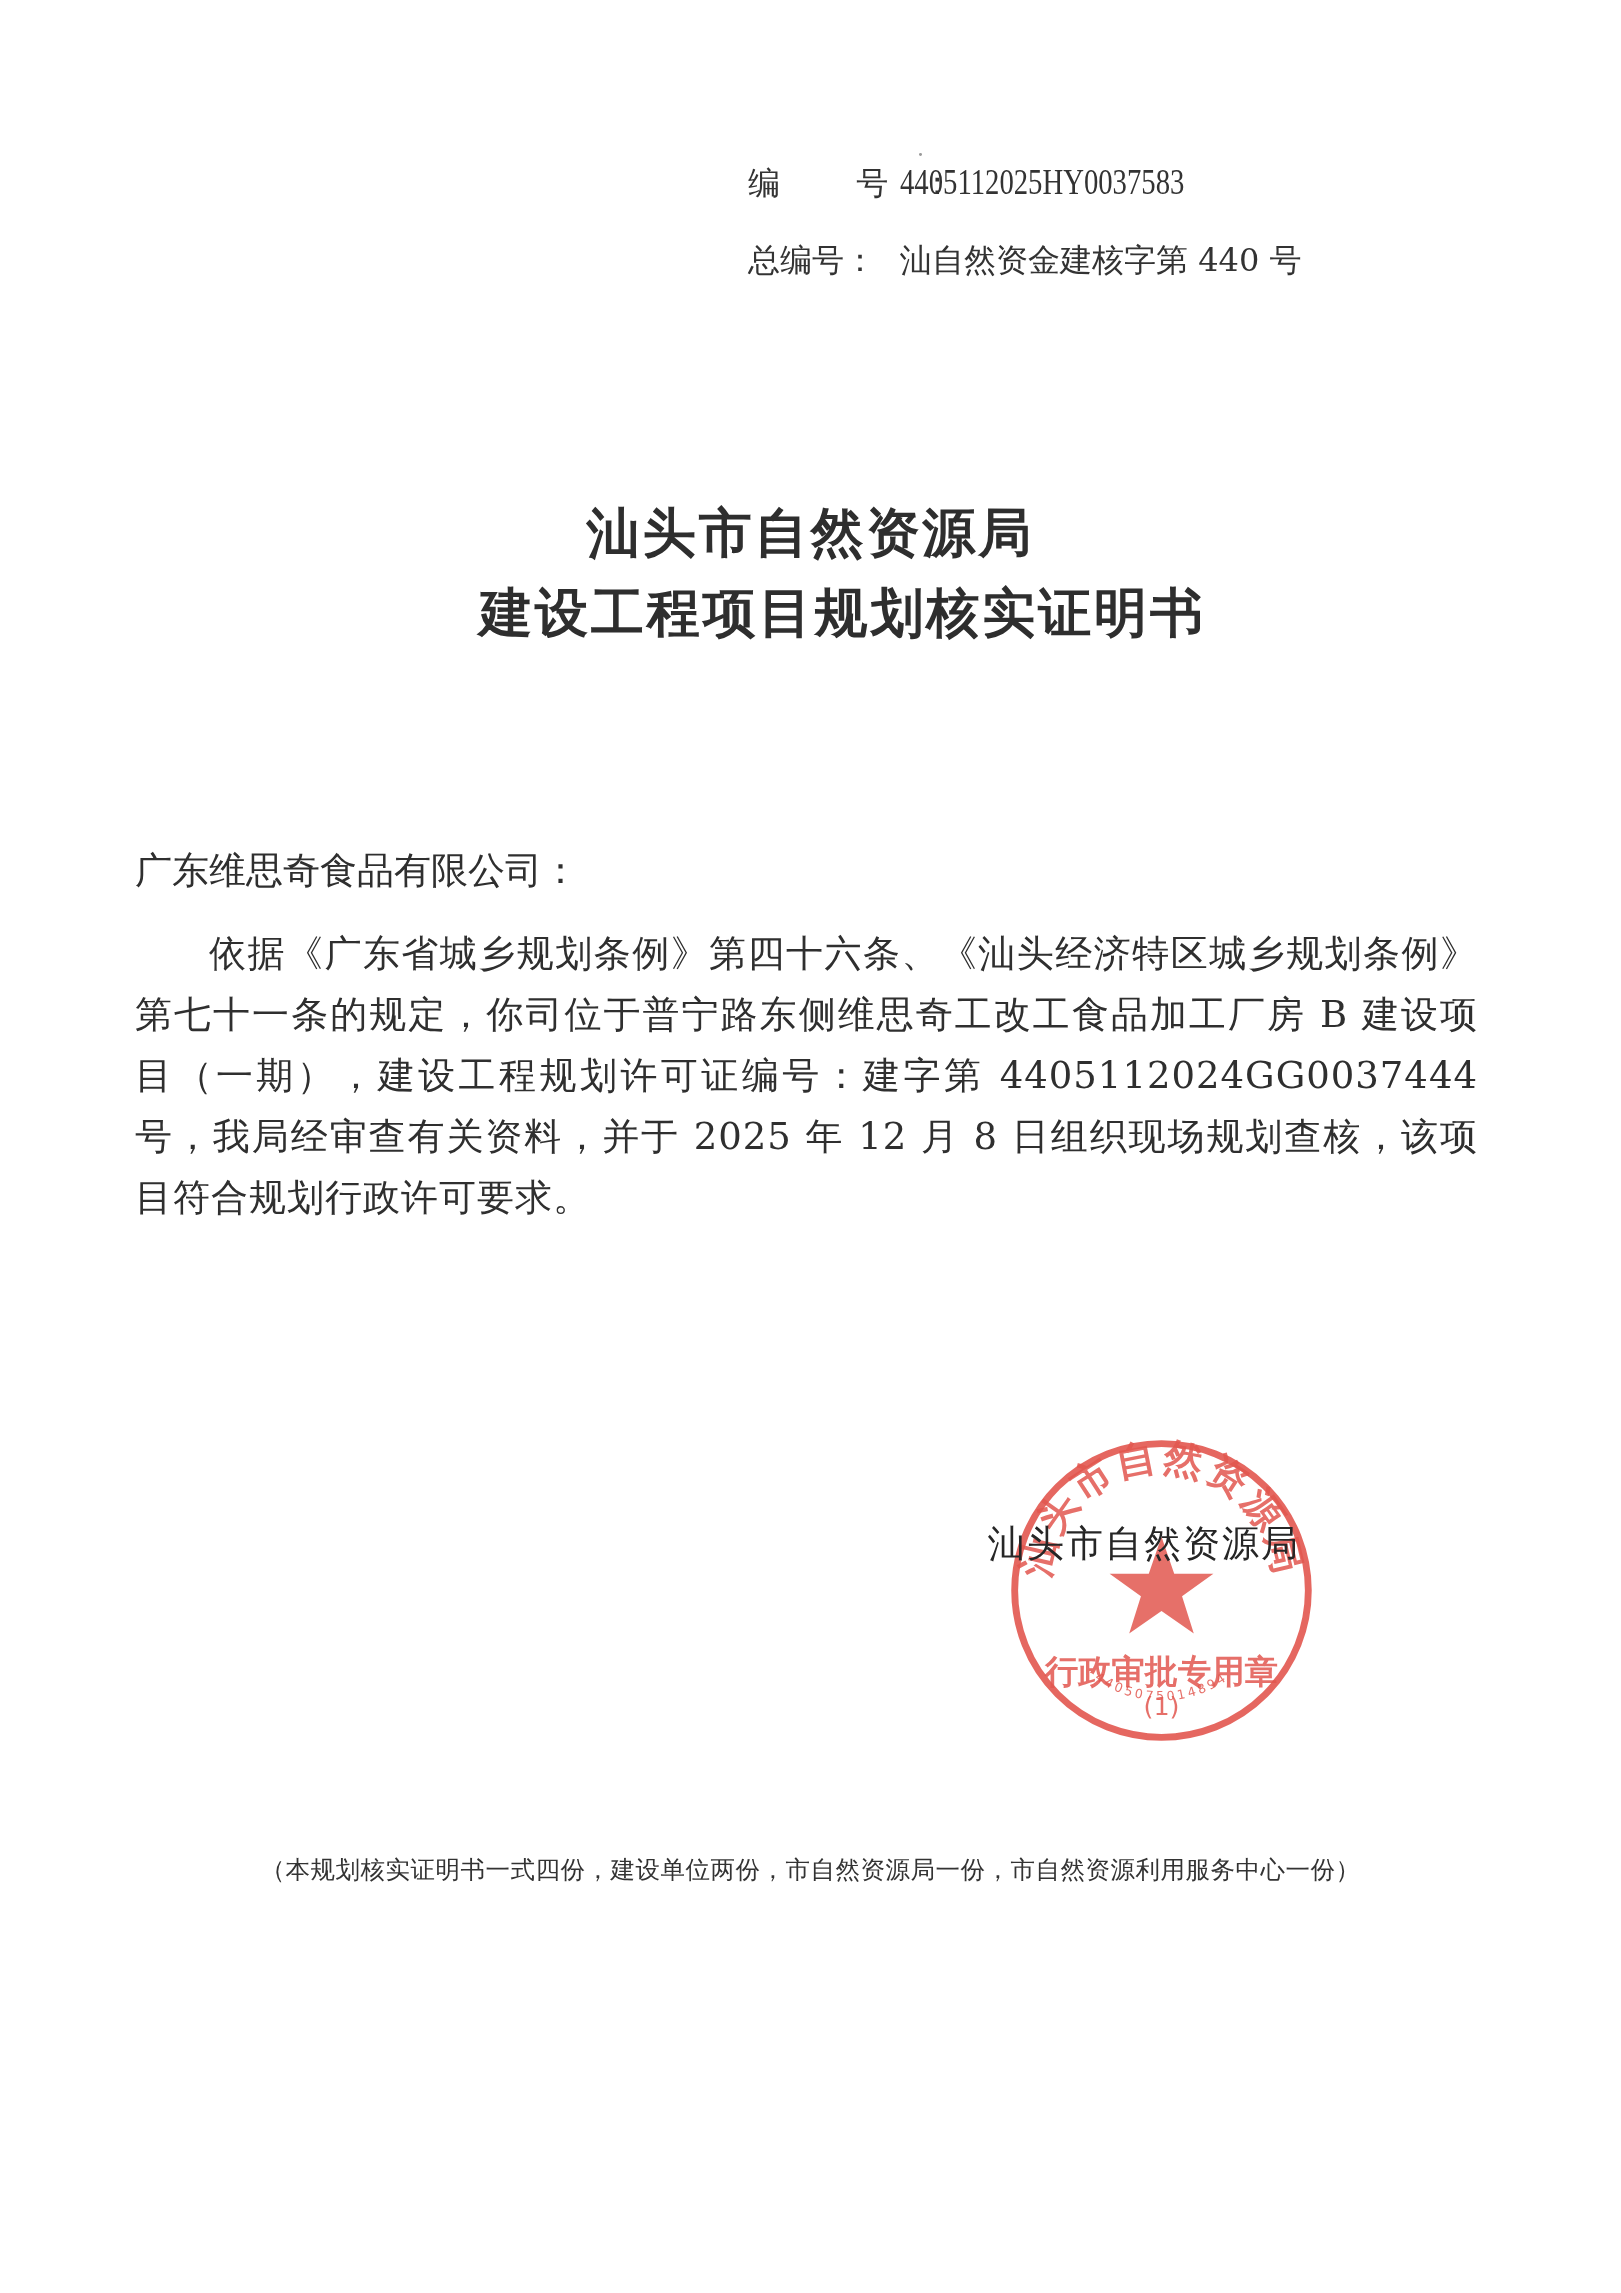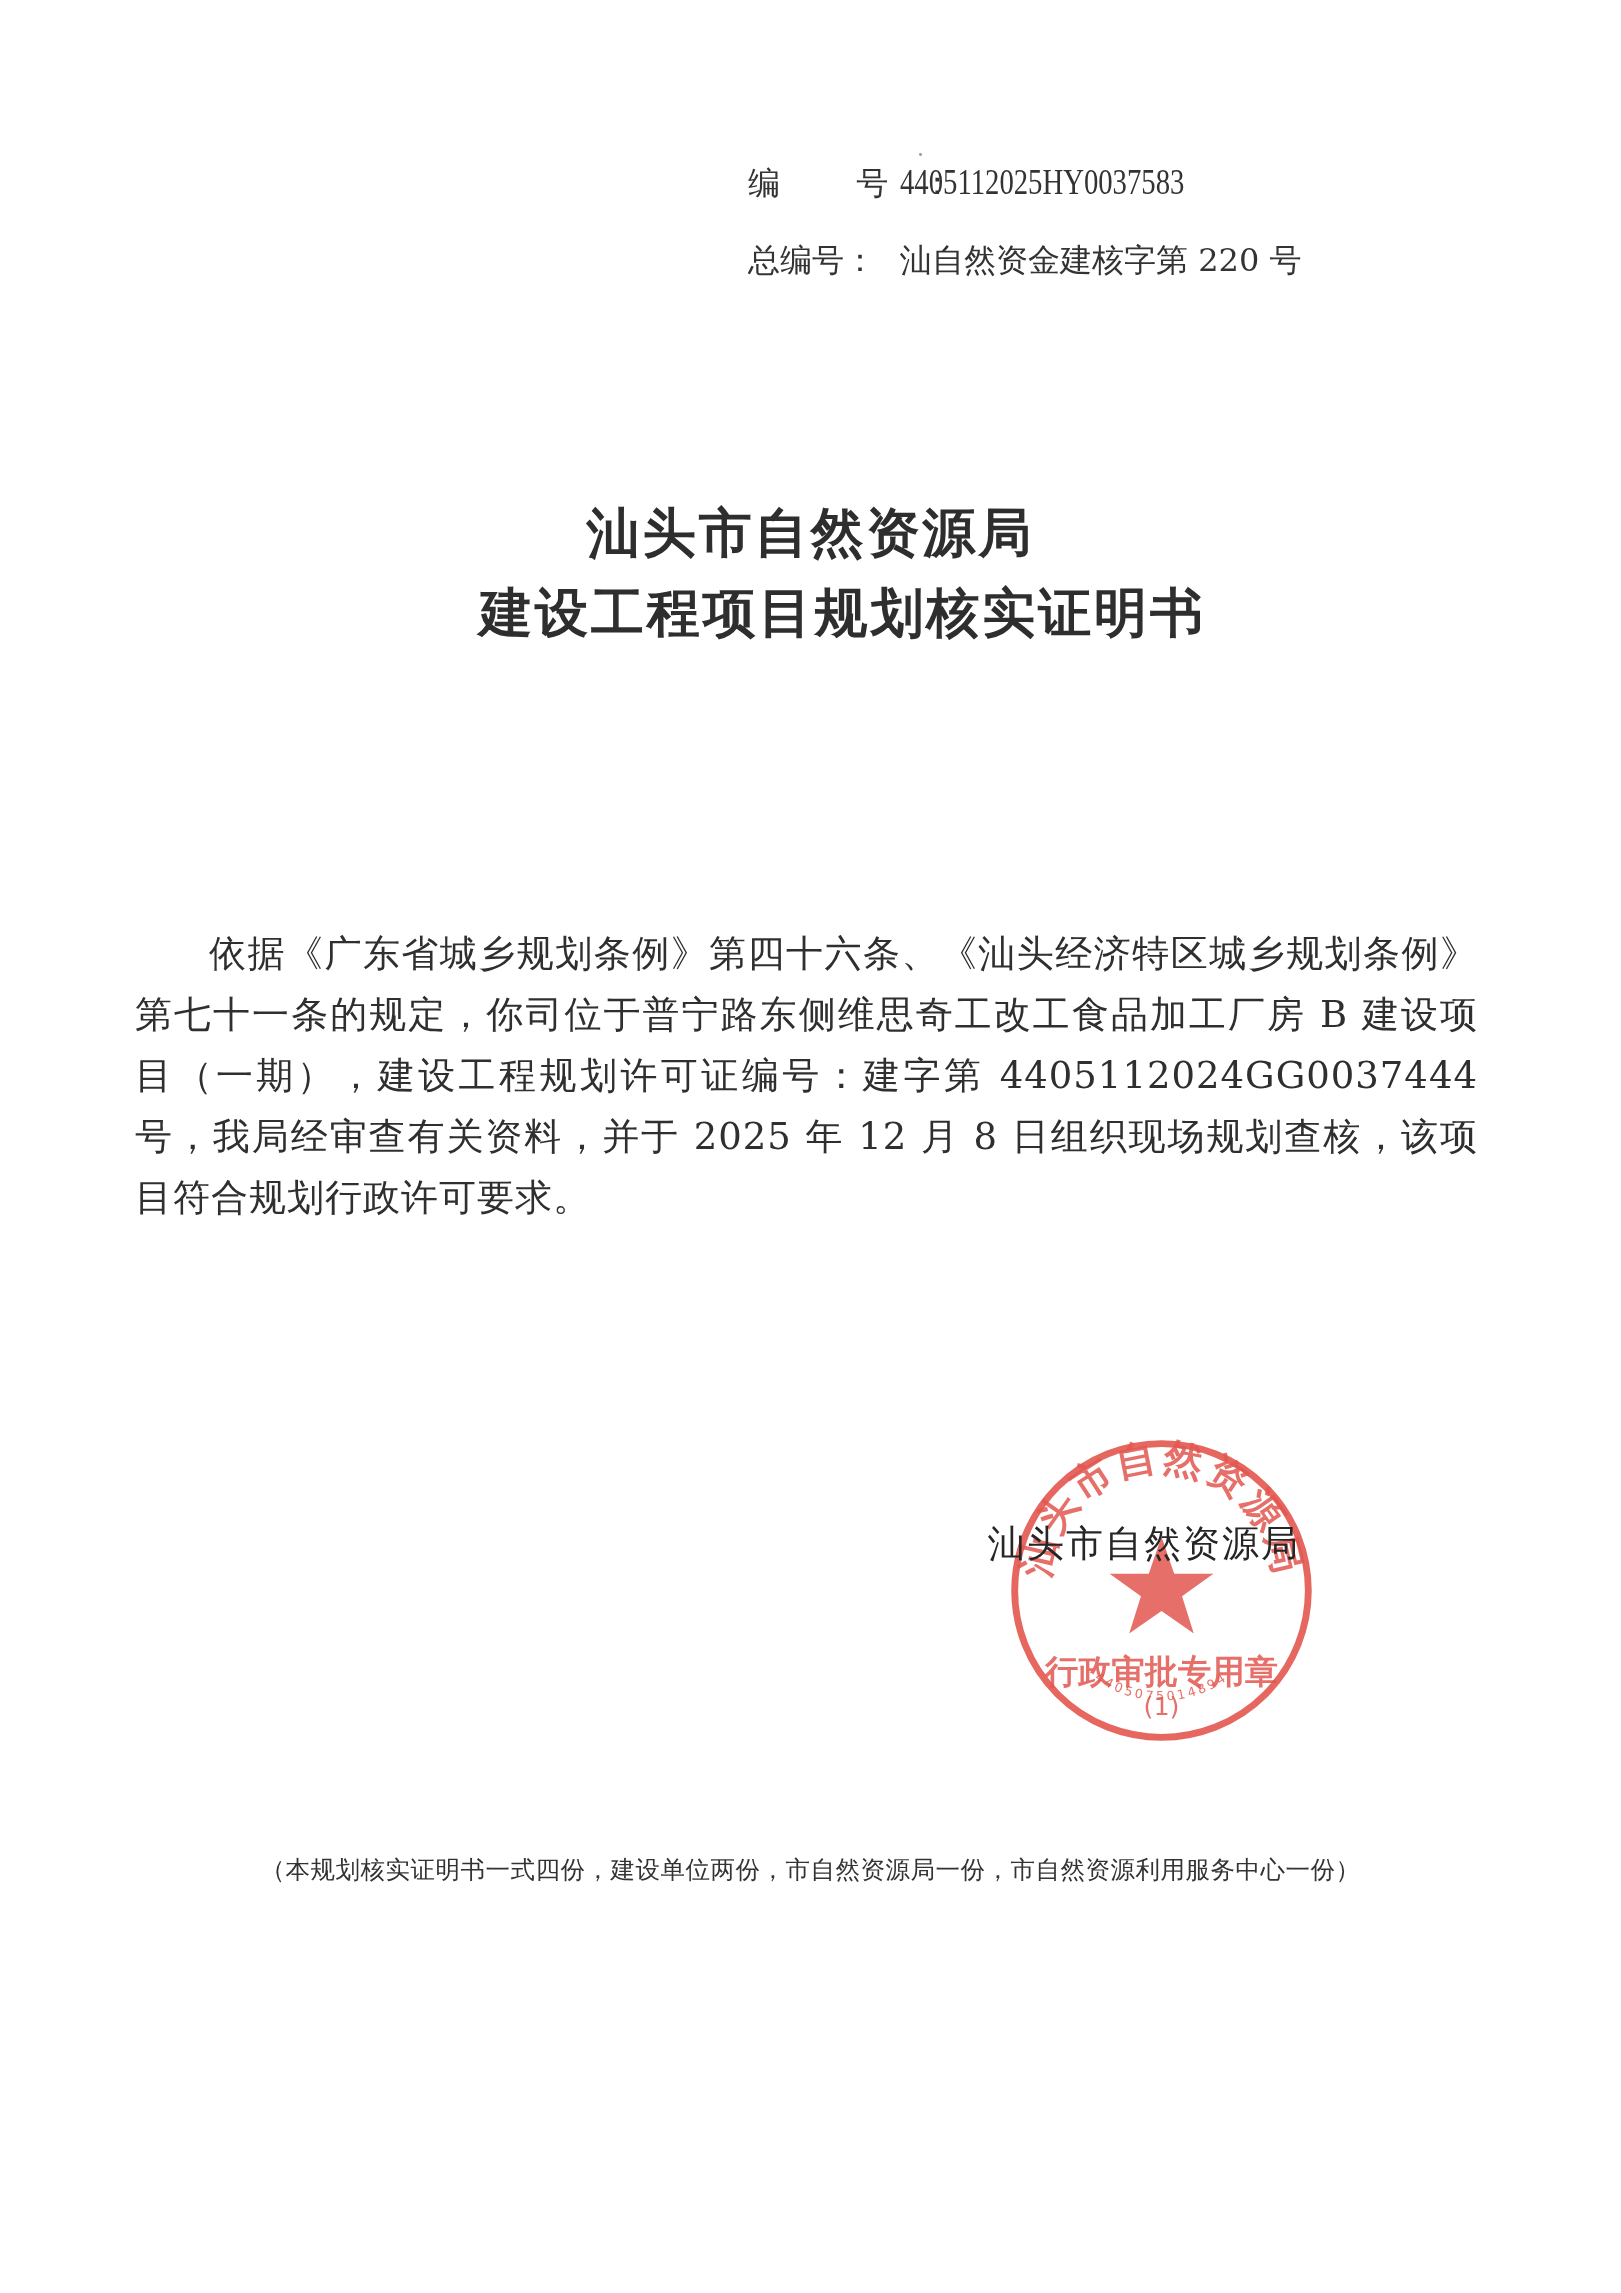--- a/index.html
+++ b/index.html
@@ -159,27 +159,28 @@
 
   <div class="speck"></div>
 
   <div class="codes">
     <div class="code-row">
       <span class="code-label spaced">编    号：</span>
       <span class="code-value mono">4405112025HY0037583</span>
     </div>
     <div class="code-row">
       <span class="code-label">总编号：</span>
-      <span class="code-value">汕自然资金建核字第 220 号</span>
+      <span class="code-value">汕自然资金建核字第 440 号</span>
     </div>
   </div>
 
   <div class="title title-1">汕头市自然资源局</div>
   <div class="title title-2">建设工程项目规划核实证明书</div>
 
+  <div class="addressee">广东维思奇食品有限公司：</div>
 
   <div class="body-text">依据《广东省城乡规划条例》第四十六条、《汕头经济特区城乡规划条例》第七十一条的规定，你司位于普宁路东侧维思奇工改工食品加工厂房 B 建设项目（一期），建设工程规划许可证编号：建字第 4405112024GG0037444 号，我局经审查有关资料，并于 2025 年 12 月 8 日组织现场规划查核，该项目符合规划行政许可要求。</div>
 
   <div class="seal">
     <svg viewBox="0 0 330 330">
       <defs>
         <path id="topArc" d="M 58 200 A 115 115 0 1 1 272 200"></path>
         <path id="bottomArc" d="M 72 232 A 118 118 0 0 0 258 232"></path>
       </defs>
       <circle cx="165" cy="165" r="150" fill="none" stroke="#e2574f" stroke-width="7" opacity="0.9"></circle>

